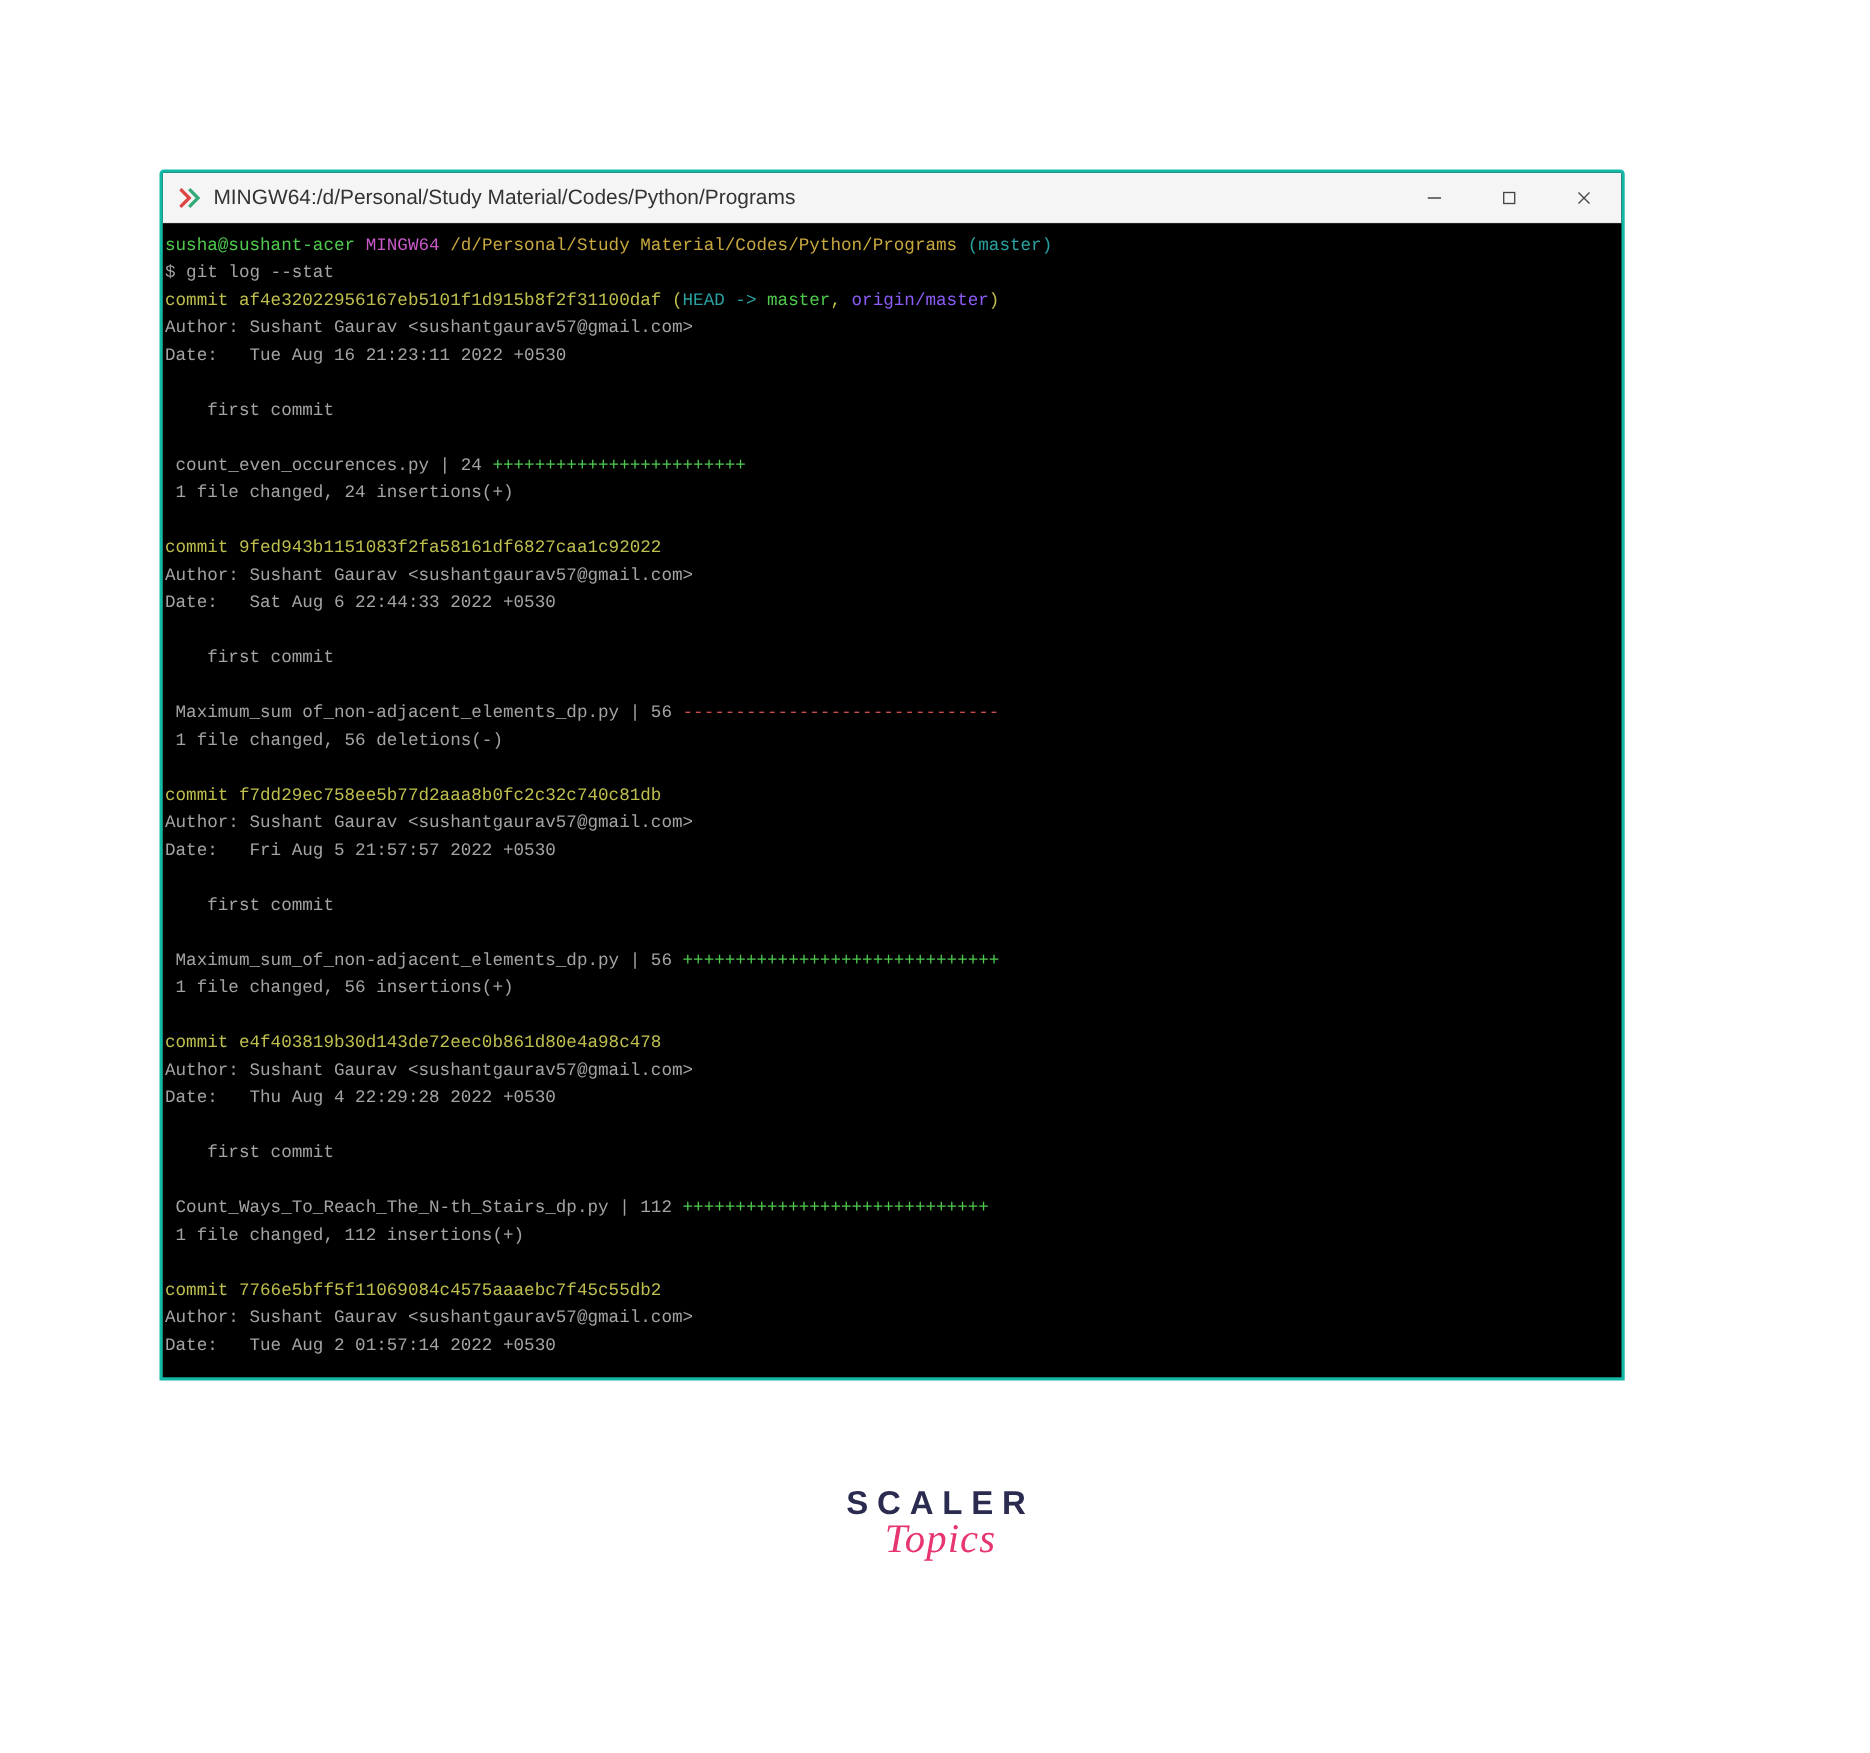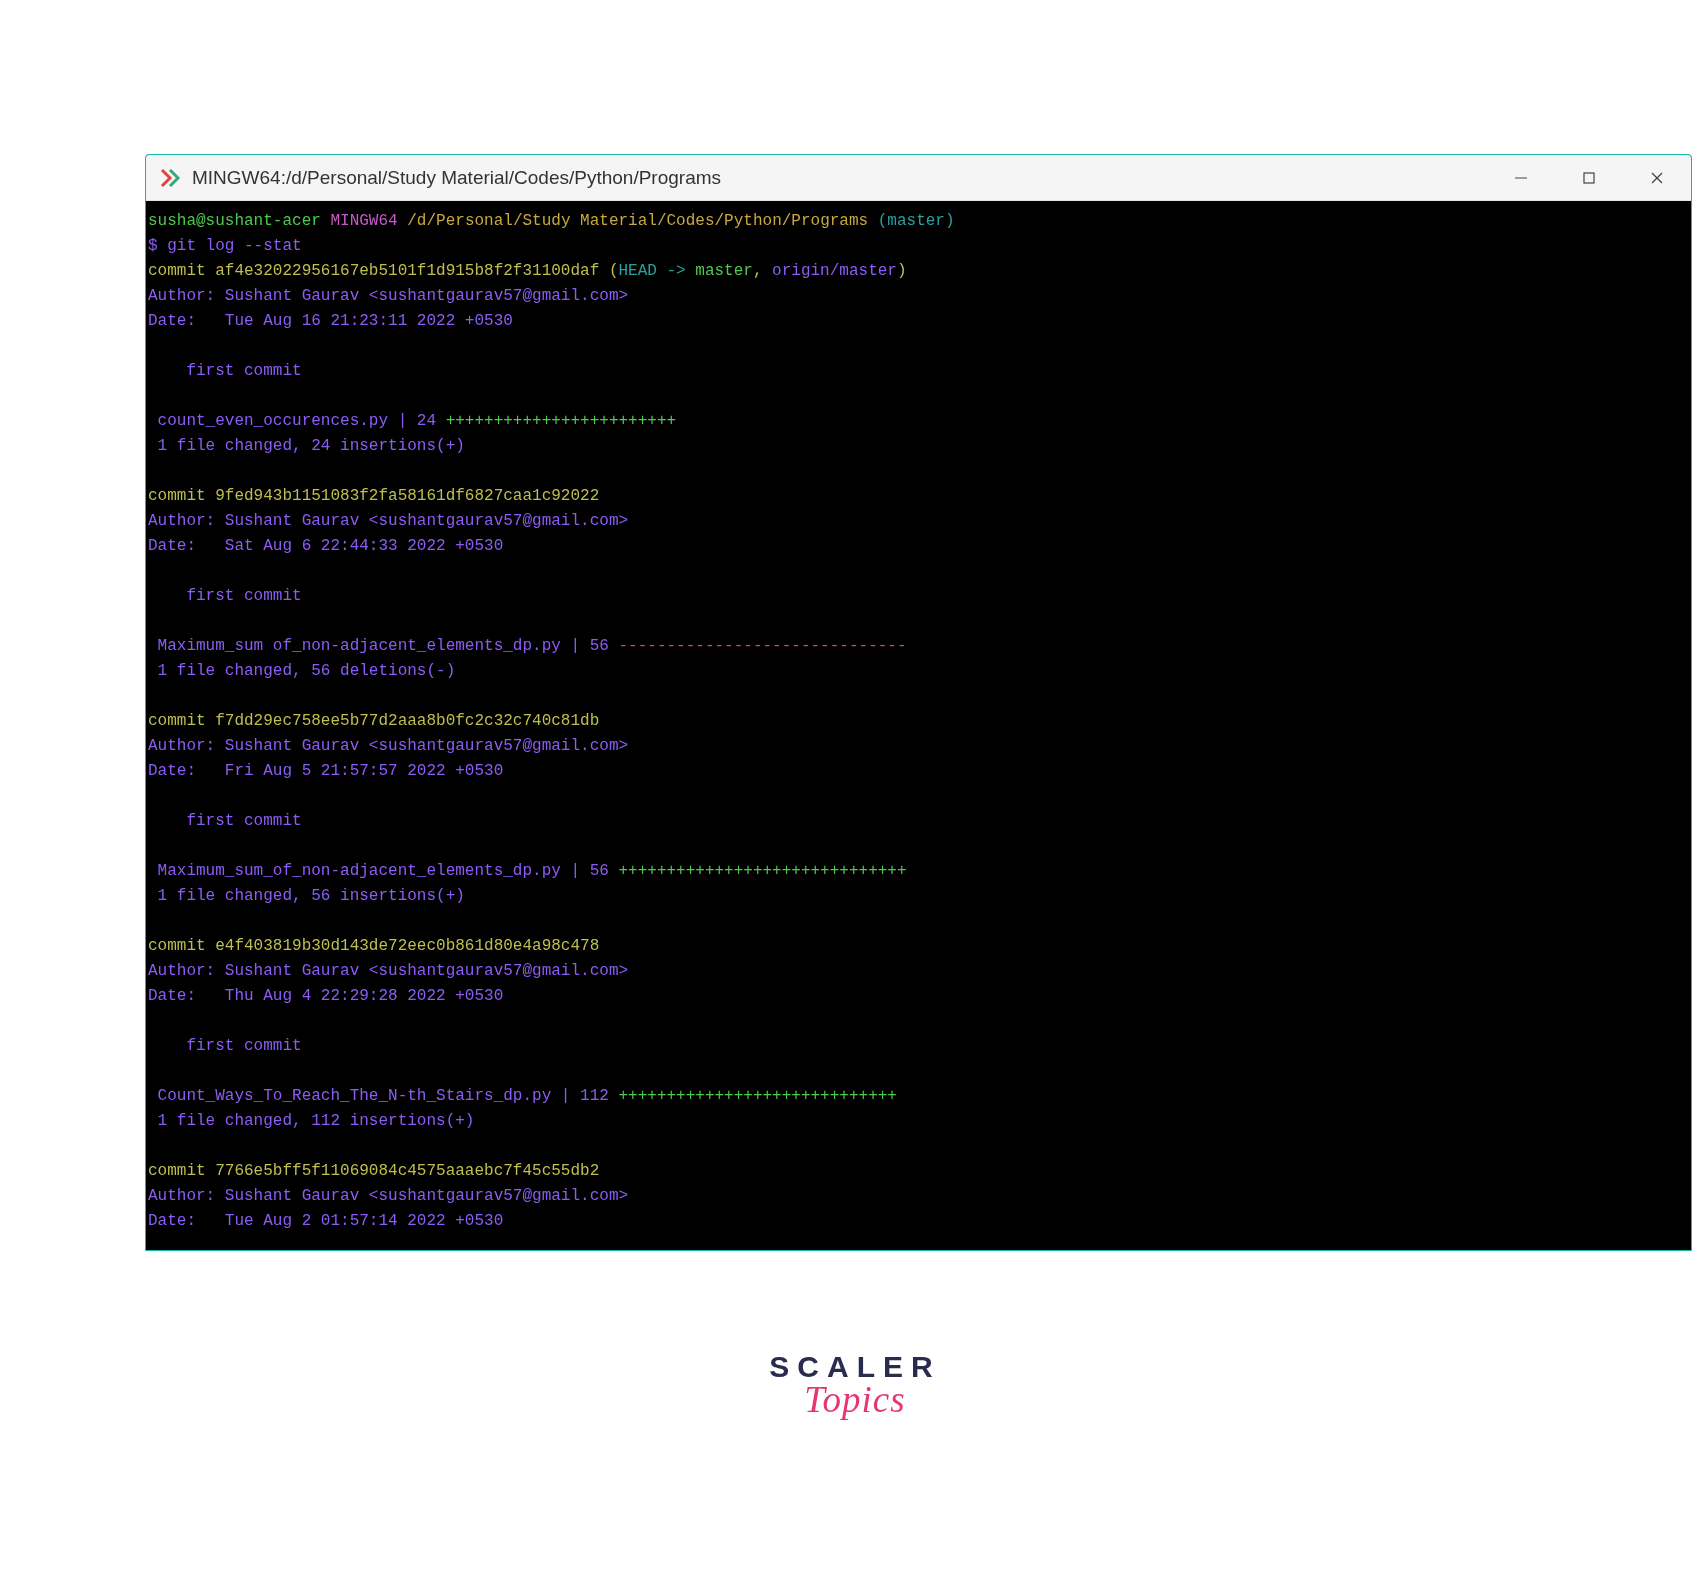--- a/index.html
+++ b/index.html
@@ -7,23 +7,23 @@
     background: #ffffff;
     width: 1700px;
     height: 1594px;
     font-family: "Consolas", "Courier New", monospace;
     position: relative;
   }
   .window {
     position: absolute;
     top: 154px;
     left: 145px;
-    width: 1547px;
+    width: 1332px;
     background: #000000;
-    border: 1px solid #14b8a6;
+    border: 3px solid #14b8a6;
     border-radius: 4px 4px 0 0;
     overflow: hidden;
   }
   .titlebar {
     height: 46px;
     background: #f5f5f5;
     border-bottom: 1px solid #e5e5e5;
     display: flex;
     align-items: center;
     padding: 0 12px;
@@ -59,21 +59,21 @@
     white-space: pre;
     font-family: "Consolas", "Courier New", monospace;
   }
   .line { padding: 0 2px; }
   .c-green  { color: #4ec94e; }
   .c-purple { color: #c85ac8; }
   .c-gold   { color: #c8a83e; }
   .c-cyan   { color: #2aa0a0; }
   .c-yellow { color: #bfbf4e; }
   .c-red    { color: #8b5cf6; }
-  .c-white  { color: #8b5cf6; }
+  .c-white  { color: #a3a3a3; }
   .c-bgreen { color: #4ec94e; }
   .c-bred   { color: #c84e4e; }
 
   .logo-block {
     position: absolute;
     top: 1350px;
     left: 0;
     width: 100%;
     text-align: center;
     padding-left: 10px;

